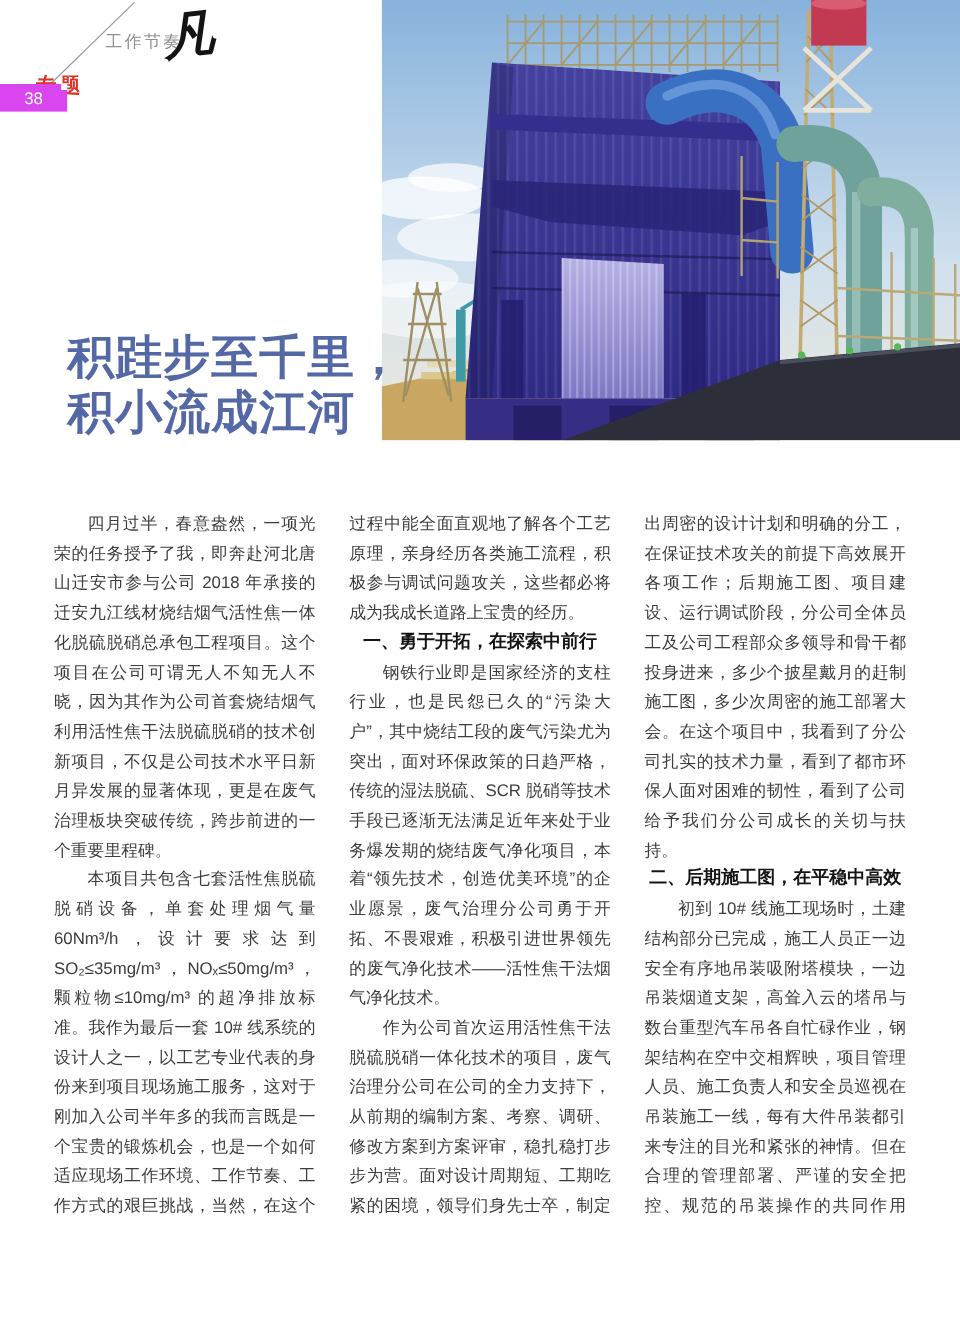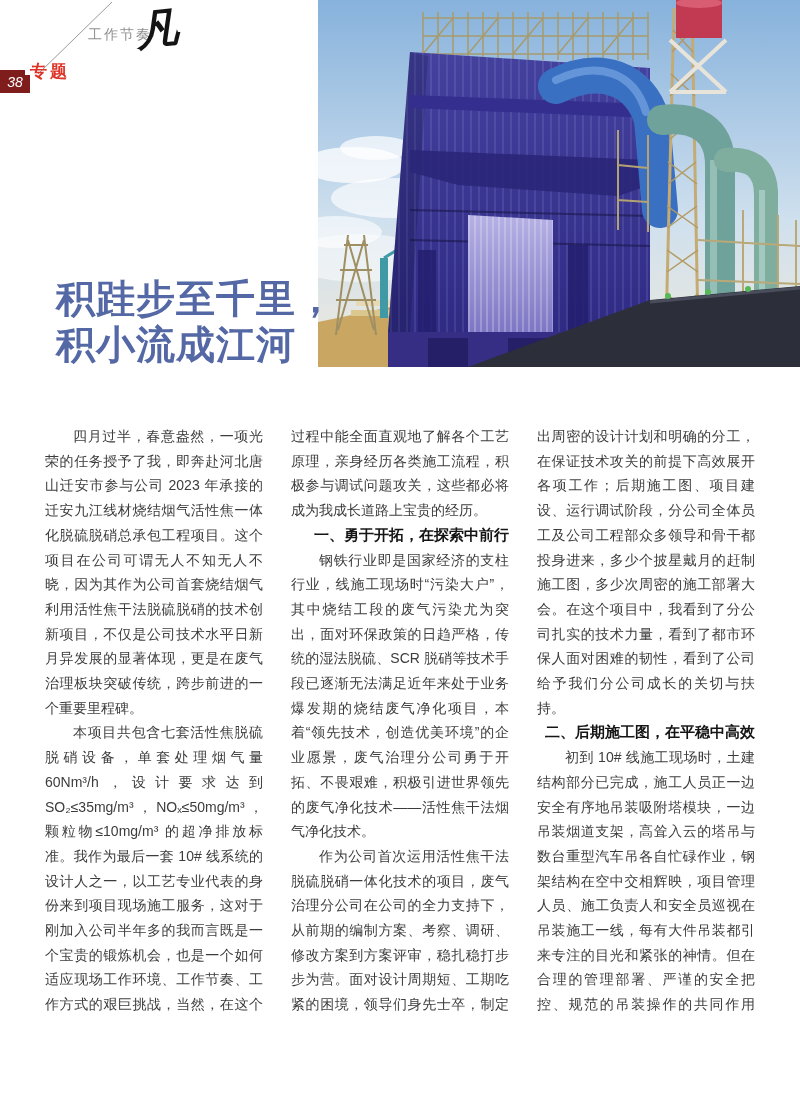--- a/index.html
+++ b/index.html
@@ -7,40 +7,40 @@
         font-family:"Liberation Sans","DejaVu Sans",sans-serif;}
 
   
   .hdr-line{position:absolute;left:0;top:0;pointer-events:none;}
   .section-label{position:absolute;left:30px;top:16px;font-size:17px;font-weight:700;
                  color:#dd3327;letter-spacing:3px;margin-top:44px;}
   .brand{position:absolute;left:88px;top:26px;font-size:14px;color:#8f8f8f;letter-spacing:2px;}
   .brand-glyph{position:absolute;left:136px;top:2px;font-family:"DejaVu Serif",serif;
                font-style:italic;font-weight:700;font-size:42px;color:#141414;
                transform:rotate(-6deg);}
-  .pagenum{position:absolute;left:0;top:70px;width:30px;height:23px;background:#7f1d1d;
-           color:#fff;font-size:14px;display:flex;align-items:center;justify-content:center;font-style:italic;}
+  .pagenum{position:absolute;left:0;top:70px;width:56px;height:23px;background:#d946ef;
+           color:#fff;font-size:14px;display:flex;align-items:center;justify-content:center;}
   .pagenum .notch{position:absolute;right:0;top:0;width:5px;height:5px;background:#fff;}
 
   
   .photo{position:absolute;left:318px;top:0;width:482px;height:367px;overflow:hidden;}
   .photo svg{display:block;}
 
   
   .title{position:absolute;left:44px;top:264px;margin:12px;font-size:39px;line-height:46px;
          font-weight:700;color:#5468a6;letter-spacing:1px;}
   .subtitle{position:absolute;left:74px;top:369px;font-size:20px;color:#2e2e2e;
             letter-spacing:.5px;white-space:nowrap;}
 
   
   .article{position:absolute;left:45px;top:424px;width:710px;height:616px;
            column-count:3;column-gap:28px;column-fill:auto;
            font-size:14px;line-height:24.7px;color:#3c3c3c;text-align:justify;overflow:hidden;}
   .para{margin:0;text-indent:2em;}
-  .subhead{margin:0;font-weight:700;color:#141414;text-align:right;font-size:15px;
+  .subhead{margin:0;font-weight:700;color:#141414;text-align:center;font-size:15px;
            text-indent:0;line-height:24.7px;}
 </style>
 </head>
 <body>
 
 <div class="page">
 
   <svg class="hdr-line" width="200" height="100">
     <line x1="112" y1="2" x2="38" y2="74" stroke="#9a9a9a" stroke-width="1"></line>
   </svg>
@@ -150,22 +150,22 @@
       <line x1="332" y1="302" x2="482" y2="288" stroke="#4a4e5c" stroke-width="3"></line>
       <circle cx="350" cy="296" r="3" fill="#57b857"></circle>
       <circle cx="390" cy="292" r="3" fill="#57b857"></circle>
       <circle cx="430" cy="289" r="3" fill="#57b857"></circle>
     </svg>
   </div>
 
   <h1 class="title"><span>积跬步至千里，</span><br><span>积小流成江河</span></h1>
 
   <div class="article">
-      <p class="para">四月过半，春意盎然，一项光荣的任务授予了我，即奔赴河北唐山迁安市参与公司 2023 年承接的迁安九江线材烧结烟气活性焦一体化脱硫脱硝总承包工程项目。这个项目在公司可谓无人不知无人不晓，因为其作为公司首套烧结烟气利用活性焦干法脱硫脱硝的技术创新项目，不仅是公司技术水平日新月异发展的显著体现，更是在废气治理板块突破传统，跨步前进的一个重要里程碑。</p>
+      <p class="para">四月过半，春意盎然，一项光荣的任务授予了我，即奔赴河北唐山迁安市参与公司 2018 年承接的迁安九江线材烧结烟气活性焦一体化脱硫脱硝总承包工程项目。这个项目在公司可谓无人不知无人不晓，因为其作为公司首套烧结烟气利用活性焦干法脱硫脱硝的技术创新项目，不仅是公司技术水平日新月异发展的显著体现，更是在废气治理板块突破传统，跨步前进的一个重要里程碑。</p>
       <p class="para">本项目共包含七套活性焦脱硫脱硝设备，单套处理烟气量60Nm³/h，设计要求达到 SO₂≤35mg/m³，NOₓ≤50mg/m³，颗粒物≤10mg/m³ 的超净排放标准。我作为最后一套 10# 线系统的设计人之一，以工艺专业代表的身份来到项目现场施工服务，这对于刚加入公司半年多的我而言既是一个宝贵的锻炼机会，也是一个如何适应现场工作环境、工作节奏、工作方式的艰巨挑战，当然，在这个过程中能全面直观地了解各个工艺原理，亲身经历各类施工流程，积极参与调试问题攻关，这些都必将成为我成长道路上宝贵的经历。</p>
       <h3 class="subhead">一、勇于开拓，在探索中前行</h3>
-      <p class="para">钢铁行业即是国家经济的支柱行业，线施工现场时“污染大户”，其中烧结工段的废气污染尤为突出，面对环保政策的日趋严格，传统的湿法脱硫、SCR 脱硝等技术手段已逐渐无法满足近年来处于业务爆发期的烧结废气净化项目，本着“领先技术，创造优美环境”的企业愿景，废气治理分公司勇于开拓、不畏艰难，积极引进世界领先的废气净化技术——活性焦干法烟气净化技术。</p>
+      <p class="para">钢铁行业即是国家经济的支柱行业，也是民怨已久的“污染大户”，其中烧结工段的废气污染尤为突出，面对环保政策的日趋严格，传统的湿法脱硫、SCR 脱硝等技术手段已逐渐无法满足近年来处于业务爆发期的烧结废气净化项目，本着“领先技术，创造优美环境”的企业愿景，废气治理分公司勇于开拓、不畏艰难，积极引进世界领先的废气净化技术——活性焦干法烟气净化技术。</p>
       <p class="para">作为公司首次运用活性焦干法脱硫脱硝一体化技术的项目，废气治理分公司在公司的全力支持下，从前期的编制方案、考察、调研、修改方案到方案评审，稳扎稳打步步为营。面对设计周期短、工期吃紧的困境，领导们身先士卒，制定出周密的设计计划和明确的分工，在保证技术攻关的前提下高效展开各项工作；后期施工图、项目建设、运行调试阶段，分公司全体员工及公司工程部众多领导和骨干都投身进来，多少个披星戴月的赶制施工图，多少次周密的施工部署大会。在这个项目中，我看到了分公司扎实的技术力量，看到了都市环保人面对困难的韧性，看到了公司给予我们分公司成长的关切与扶持。</p>
       <h3 class="subhead">二、后期施工图，在平稳中高效</h3>
       <p class="para">初到 10# 线施工现场时，土建结构部分已完成，施工人员正一边安全有序地吊装吸附塔模块，一边吊装烟道支架，高耸入云的塔吊与数台重型汽车吊各自忙碌作业，钢架结构在空中交相辉映，项目管理人员、施工负责人和安全员巡视在吊装施工一线，每有大件吊装都引来专注的目光和紧张的神情。但在合理的管理部署、严谨的安全把控、规范的吊装操作的共同作用下，每一次吊装作业都能稳稳地落到准确的设计位置，紧接着焊接工人紧密配合，将衔接处牢牢焊接确保质量。</p>
     </div>
 
 </div>
 
 </body></html>

